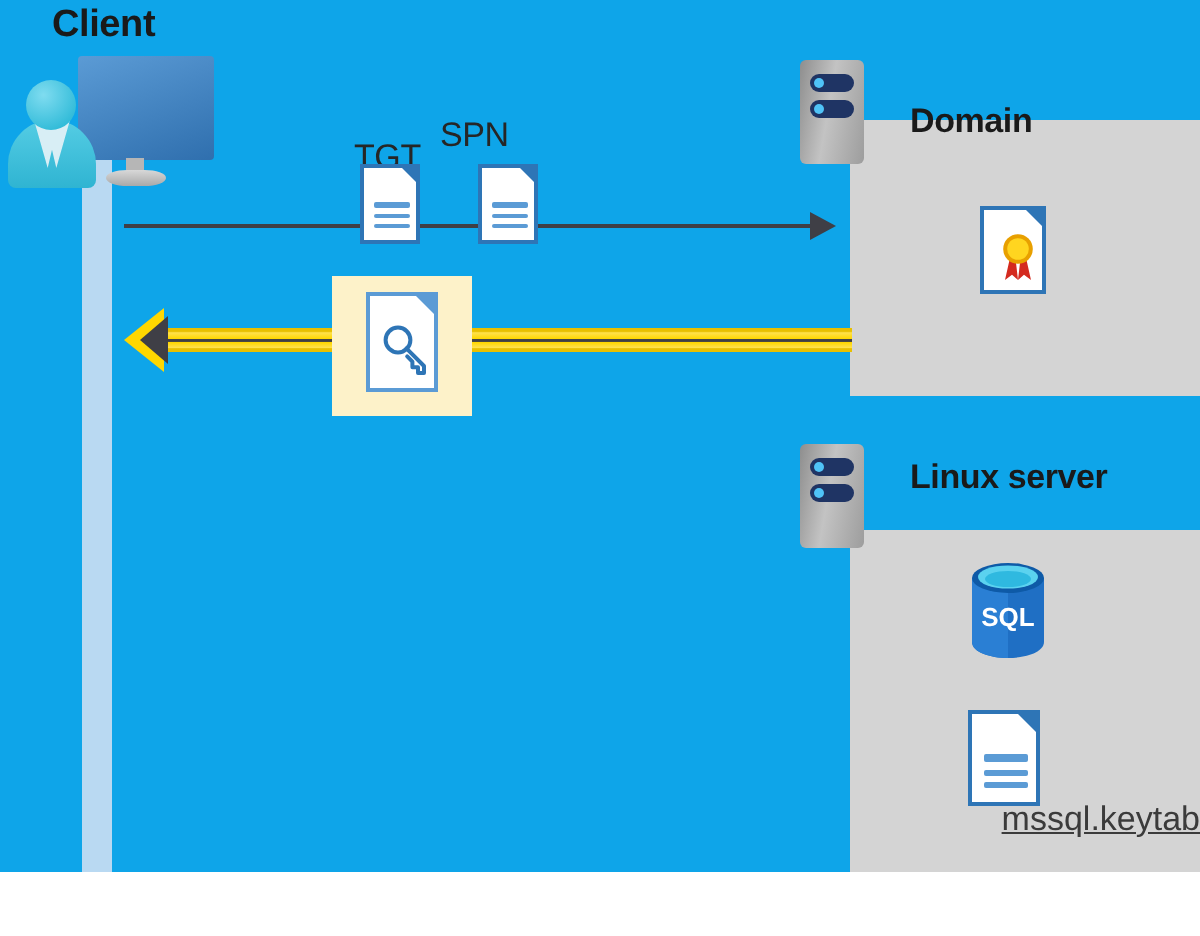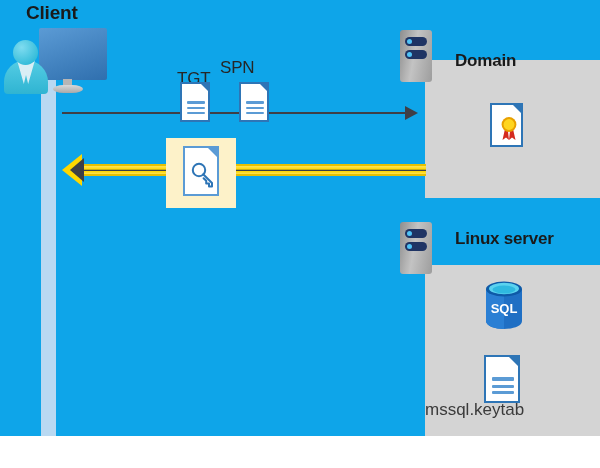--- a/index.html
+++ b/index.html
@@ -49,23 +49,24 @@
     margin-top: 11px;
   }
   #spn-label {
     left: 220px; top: 58px;
     font-size: 17px;
     color: #262626;
   }
   #keytab-label {
     left: 425px; top: 400px;
     width: 175px;
-    text-align: left;
+    text-align: right;
     font-size: 17px;
     color: #3b3b3b;
+    text-decoration: underline;
   }
 
   
   .gray-panel { background: #d4d4d4; }
   #dc-panel    { left: 425px; top: 60px;  width: 175px; height: 138px; }
   #linux-panel { left: 425px; top: 265px; width: 175px; height: 190px; }
 
   
   #lifeline {
     left: 41px; top: 72px;

